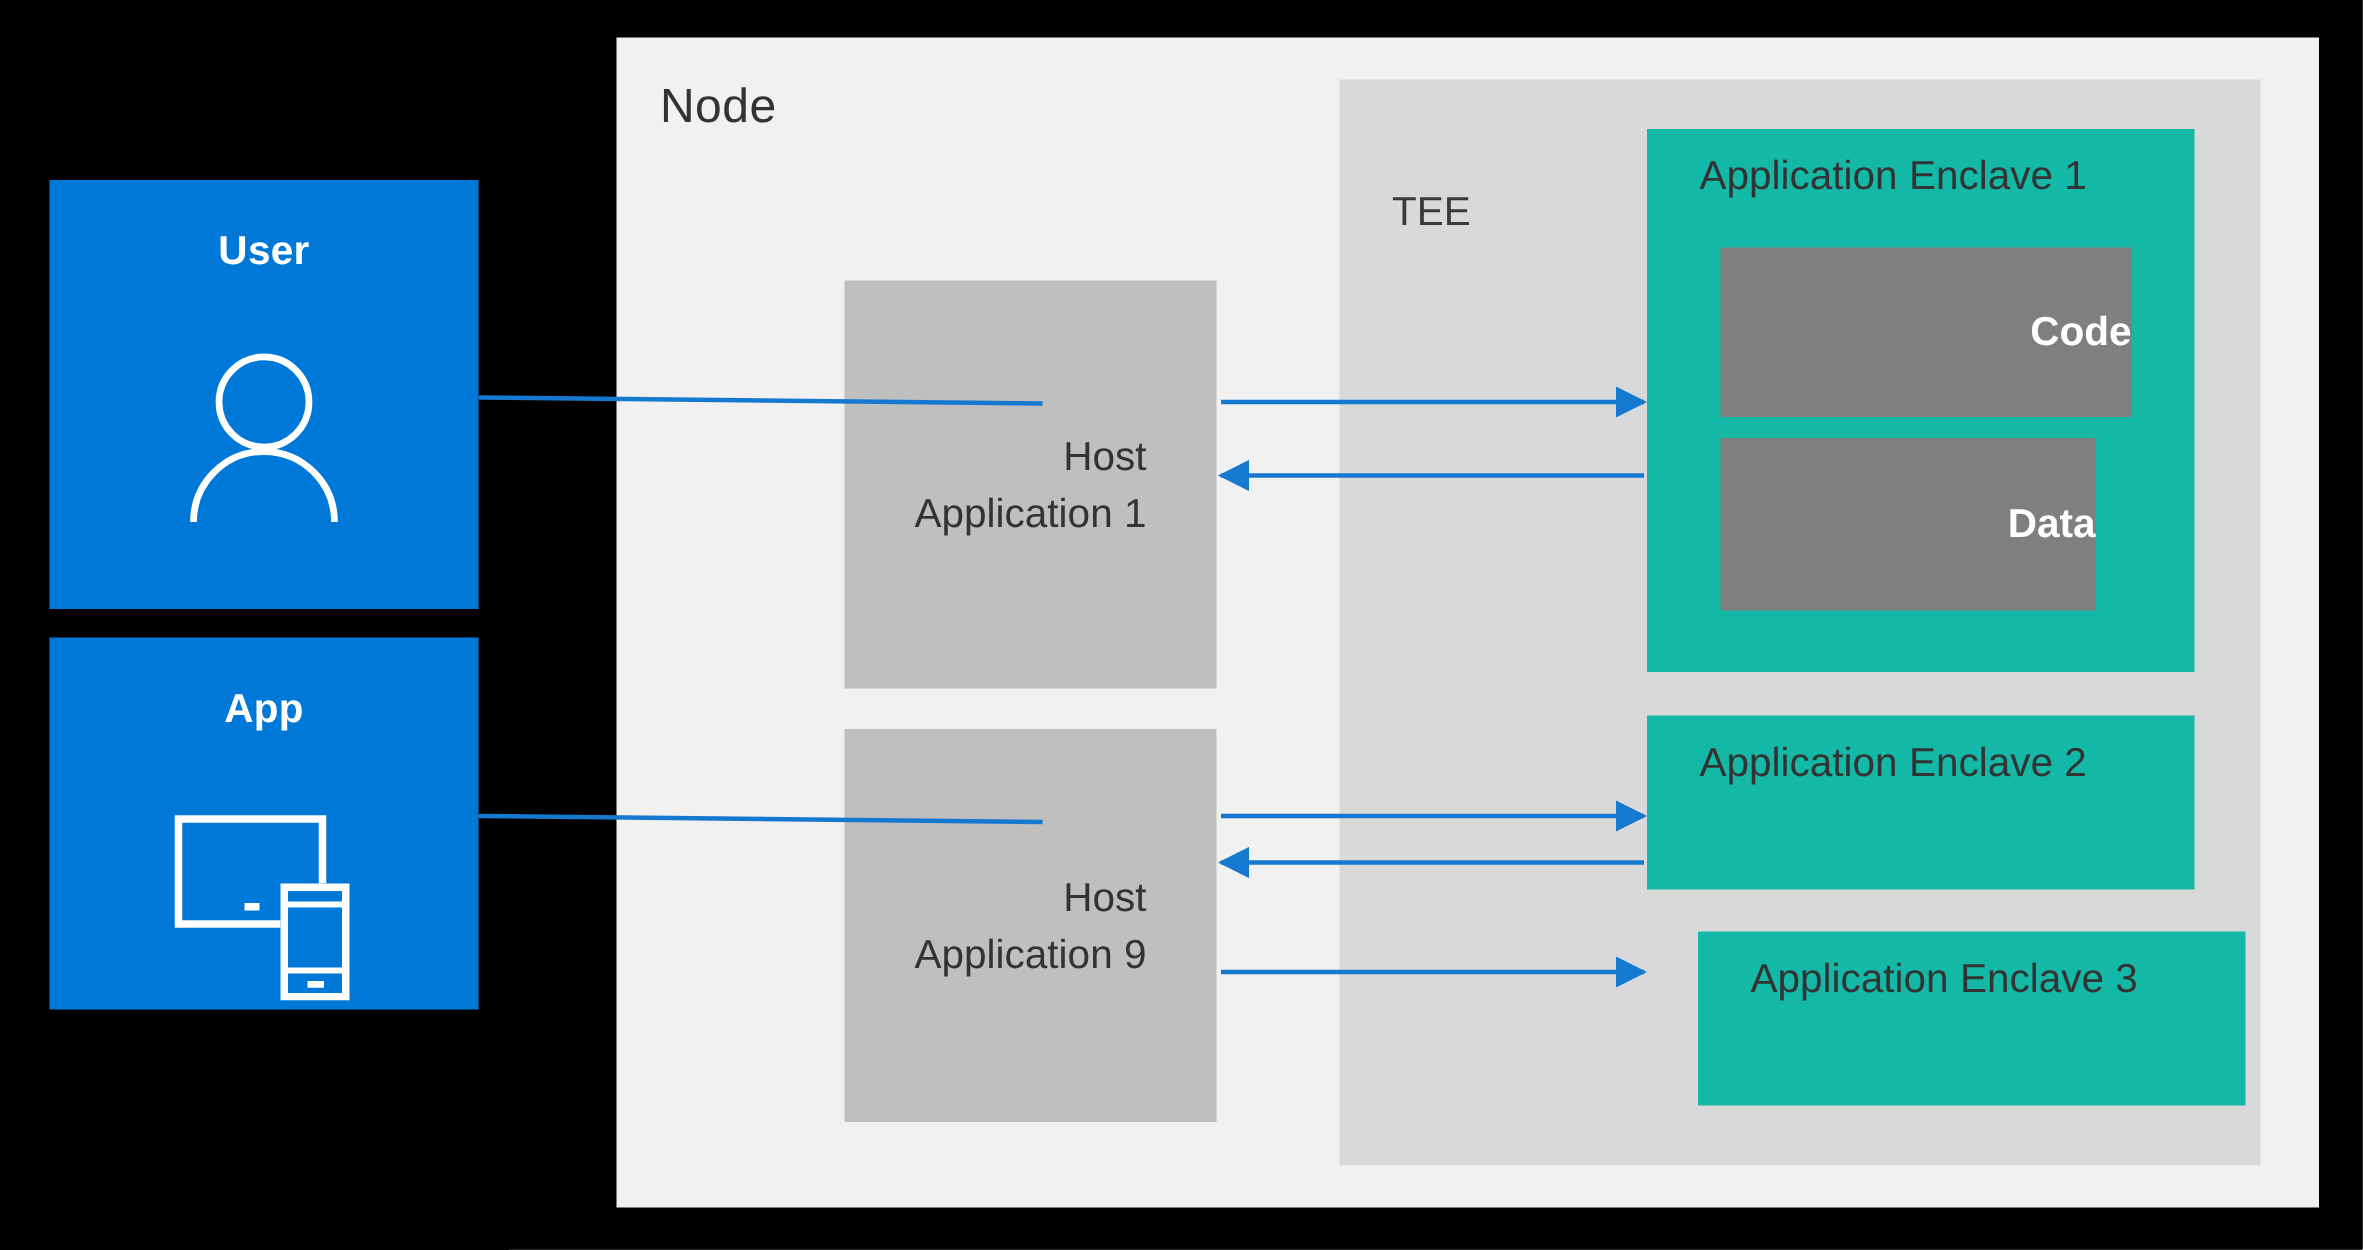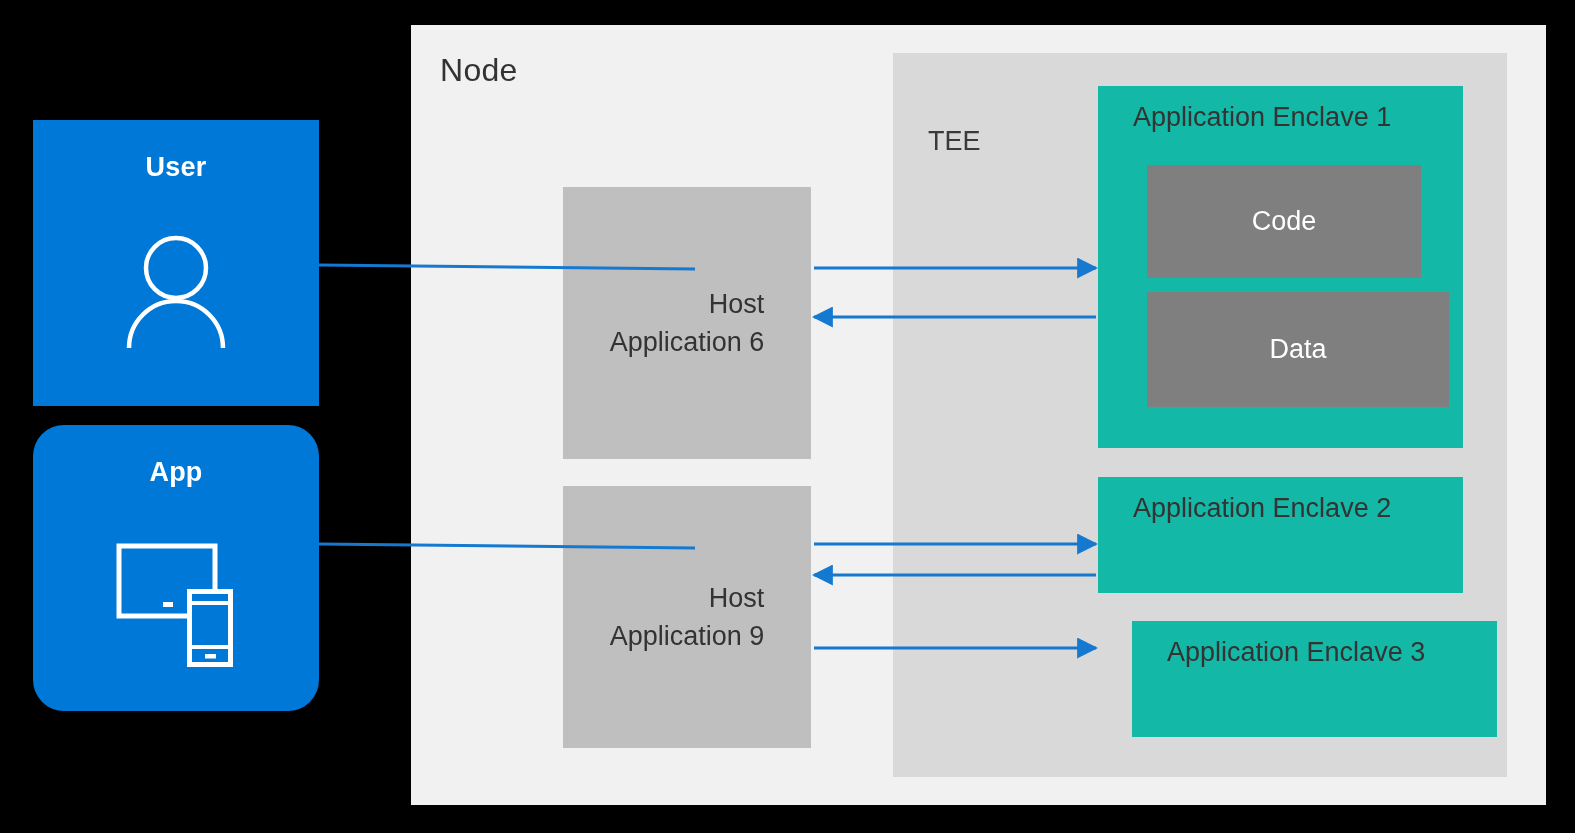--- a/index.html
+++ b/index.html
@@ -83,21 +83,22 @@
     font-size: 27px;
     color: #333333;
     white-space: nowrap;
   }
 
   
   .sub-box {
     background: #7f7f7f;
     display: flex;
     align-items: center;
-    justify-content: center;
+    justify-content: flex-end;
+    font-weight: bold;
   }
   .sub-label {
     color: #ffffff;
     font-size: 27px;
   }
 
   
   .connector { position: absolute; overflow: visible; }
 </style>
 </head>
@@ -116,21 +117,21 @@
   <div class="box actor" style="left:33px; top:120px; width:286px; height:286px;">
     <div class="actor-label">User</div>
     <div class="actor-icon">
       <svg width="110" height="120" viewBox="0 0 110 120" fill="none" aria-hidden="true">
         <circle cx="55" cy="38" r="30" stroke="#ffffff" stroke-width="4.5" fill="none"></circle>
         <path d="M8 118 A47 47 0 0 1 102 118" stroke="#ffffff" stroke-width="4.5" fill="none" stroke-linecap="butt"></path>
       </svg>
     </div>
   </div>
 
-  <div class="box actor" style="left:33px; top:425px; width:286px; height:286px;border-radius:31px;">
+  <div class="box actor" style="left:33px; top:425px; width:286px; height:248px;">
     <div class="actor-label">App</div>
     <div class="actor-icon">
       <svg width="132" height="132" viewBox="0 0 132 132" fill="none" aria-hidden="true">
 
         <rect x="9" y="11" width="96" height="70" stroke="#ffffff" stroke-width="5" fill="none"></rect>
         <rect x="53" y="67" width="10" height="5" fill="#ffffff"></rect>
 
         <rect x="77" y="54" width="46" height="78" fill="#0078d7"></rect>
         <rect x="79.5" y="56.5" width="41" height="73" stroke="#ffffff" stroke-width="5" fill="none"></rect>
 
@@ -138,39 +139,39 @@
 
         <rect x="82" y="110" width="36" height="4" fill="#ffffff"></rect>
         <rect x="95" y="119" width="11" height="4.5" fill="#ffffff"></rect>
       </svg>
     </div>
   </div>
 
   <div class="box host-box" style="left:563px; top:187px; width:248px; height:272px;">
     <div class="host-label">
       <span>Host</span><br>
-      <span>Application 6</span>
+      <span>Application 1</span>
     </div>
   </div>
 
   <div class="box host-box" style="left:563px; top:486px; width:248px; height:262px;">
     <div class="host-label">
       <span>Host</span><br>
       <span>Application 9</span>
     </div>
   </div>
 
   <div class="box enclave-box" style="left:1098px; top:86px; width:365px; height:362px;">
     <div class="enclave-label">Application Enclave 1</div>
 
     <div class="box sub-box" style="left:49px; top:79px; width:274px; height:113px;">
       <span class="sub-label">Code</span>
     </div>
 
-    <div class="box sub-box" style="left:49px; top:206px; width:302px; height:115px;">
+    <div class="box sub-box" style="left:49px; top:206px; width:250px; height:115px;">
       <span class="sub-label">Data</span>
     </div>
   </div>
 
   <div class="box enclave-box" style="left:1098px; top:477px; width:365px; height:116px;">
     <div class="enclave-label">Application Enclave 2</div>
   </div>
 
   <div class="box enclave-box" style="left:1132px; top:621px; width:365px; height:116px;">
     <div class="enclave-label">Application Enclave 3</div>

